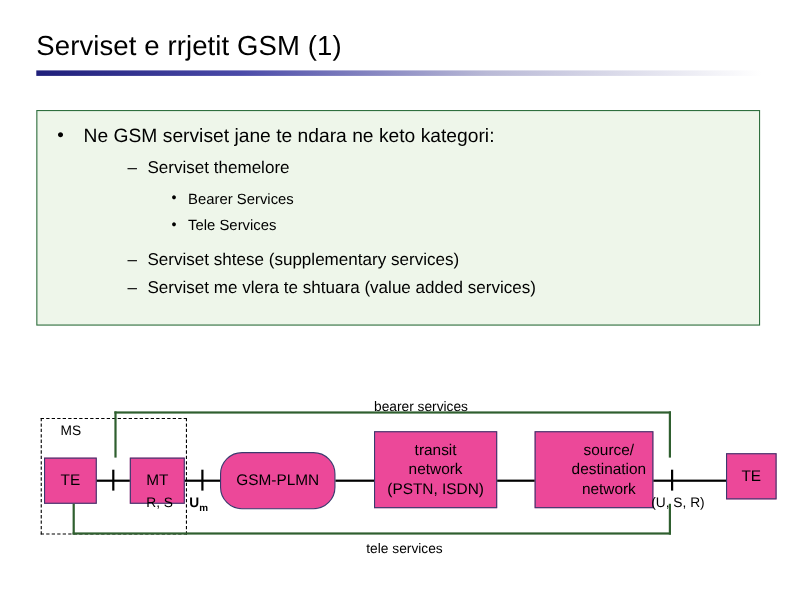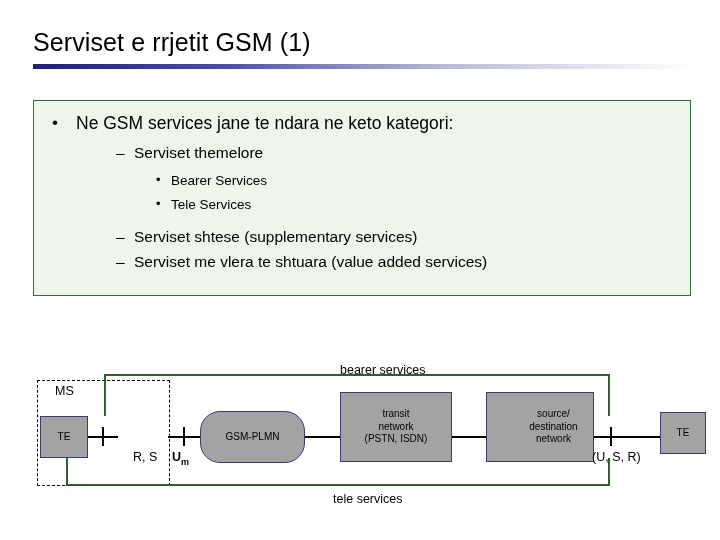--- a/index.html
+++ b/index.html
@@ -95,24 +95,24 @@
     height: 170px;
   }
   .dlabel {
     position: absolute;
     font-size: 12.5px;
     color: #000;
     white-space: nowrap;
   }
   .dbox {
     position: absolute;
-    background: #a3a3a3;
+    background: #ec4899;
     border: 1px solid #3a3a6e;
     box-sizing: border-box;
-    font-size: 10px;
+    font-size: 14px;
     color: #000;
     text-align: center;
     display: flex;
     align-items: center;
     justify-content: center;
     line-height: 1.25;
   }
   .dbox .multiline { white-space: pre-line; }
   .dashed {
     position: absolute;
@@ -144,21 +144,21 @@
 
 <div class="slide">
 
   <div class="title">Serviset e rrjetit GSM (1)</div>
   <div class="title-rule"></div>
 
   <div class="body-box">
 
     <div class="lvl1">
       <span class="bullet">•</span>
-      <span>Ne GSM services jane te ndara ne keto kategori:</span>
+      <span>Ne GSM serviset jane te ndara ne keto kategori:</span>
     </div>
 
     <div class="lvl2" style="left:100px; top:43px;">
       <span class="dash">–</span>
       <span>Serviset themelore</span>
     </div>
 
     <div class="lvl3" style="left:137px; top:72px;">
       <span class="bullet">•</span>
       <span>Bearer Services</span>
@@ -183,20 +183,21 @@
 
   <div class="diagram">
 
     <div class="dlabel" style="left:340px; top:11px;">bearer services</div>
 
     <div class="dlabel" style="left:55px; top:32px;">MS</div>
 
     <div class="dashed" style="left:37px; top:28px; width:133px; height:106px;"></div>
 
     <div class="dbox" style="left:40px; top:64px; width:48px; height:42px;">TE</div>
+    <div class="dbox" style="left:118px; top:64px; width:50px; height:42px;">MT</div>
     <div class="dbox" style="left:200px; top:59px; width:105px; height:52px;border-radius:20px;">GSM-PLMN</div>
     <div class="dbox" style="left:340px; top:40px; width:112px; height:70px;">
         <span class="multiline">transit
 network
 (PSTN, ISDN)</span>
       </div>
     <div class="dbox" style="left:486px; top:40px; width:108px; height:70px;padding-left:27px;">
         <span class="multiline">source/
 destination
 network</span>

